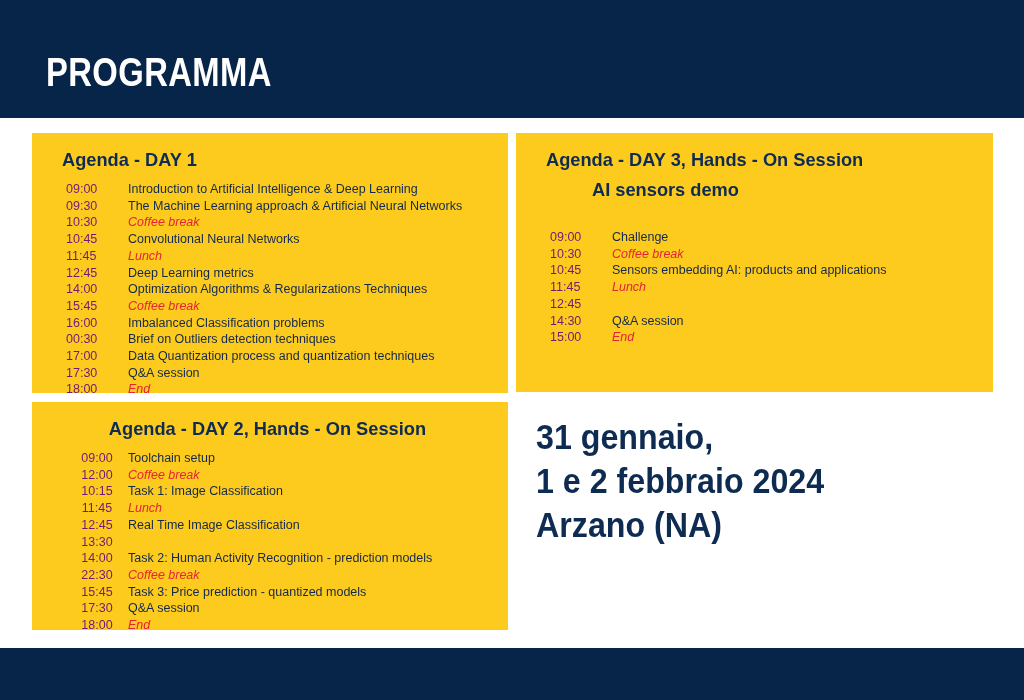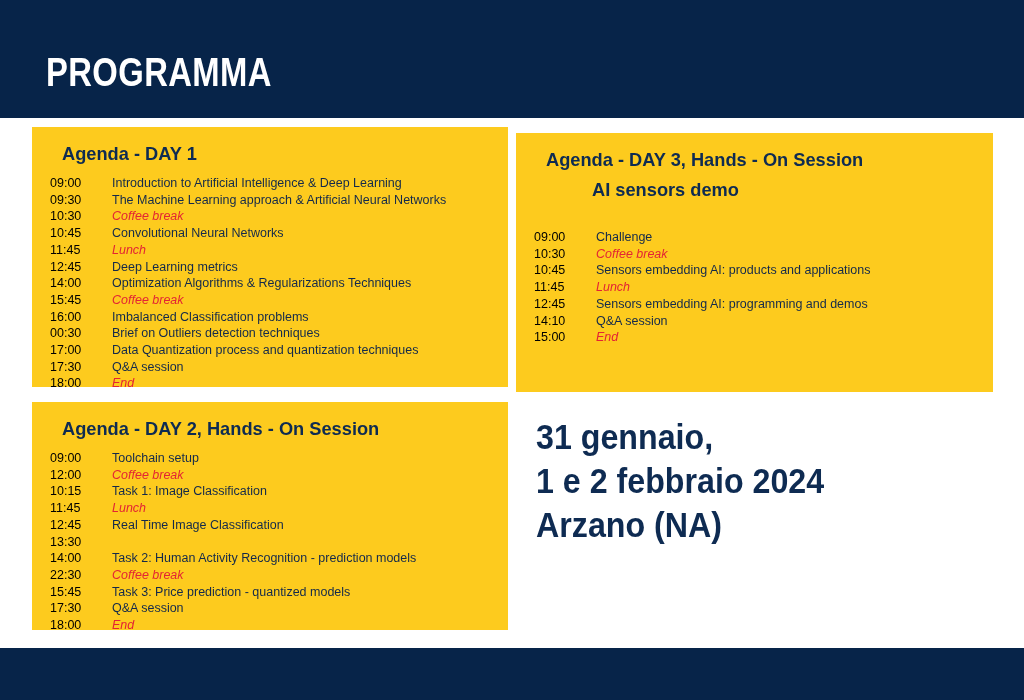--- a/index.html
+++ b/index.html
@@ -45,22 +45,22 @@
     transform-origin: left center;
     white-space: nowrap;
   }
 
   
   .card {
     position: absolute;
     background: #FDCB1E;
     box-sizing: border-box;
   }
-  .card-day1 { left: 32px;  top: 127px; width: 476px; height: 260px; padding: 14px 18px 8px 18px; }
-  .card-day2 { left: 32px;  top: 402px; width: 476px; height: 228px; padding: 14px 18px 8px 18px; }
+  .card-day1 { left: 32px;  top: 133px; width: 476px; height: 260px; padding: 14px 18px 8px 18px; }
+  .card-day2 { left: 32px;  top: 402px; width: 476px; height: 228px; padding: 14px 18px 8px 18px; text-align: center; }
   .card-day3 { left: 516px; top: 133px; width: 477px; height: 259px; padding: 14px 18px 8px 18px; }
 
   .card-title {
     color: #0E2B52;
     font-size: 19px;
     line-height: 26px;
     font-weight: bold;
     margin: 0 0 4px 12px;
     transform: scaleX(0.96);
     transform-origin: left center;
@@ -82,23 +82,23 @@
 
   .row {
     display: flex;
     align-items: baseline;
     line-height: 16.7px;
     white-space: nowrap;
   }
   .row-time {
     width: 62px;
     flex: 0 0 62px;
-    color: #000000;
+    color: #701a75;
     font-size: 12.5px;
-    margin-left: 0;
+    margin-left: 16px;
   }
   .row-text {
     color: #13294B;
     font-size: 12.5px;
   }
   .row-text.accent {
     color: #E32434;
     font-style: italic;
   }
 
@@ -246,24 +246,23 @@
       <li class="row">
         <span class="row-time">10:45</span>
         <span class="row-text">Sensors embedding AI: products and applications</span>
       </li>
       <li class="row">
         <span class="row-time">11:45</span>
         <span class="row-text accent">Lunch</span>
       </li>
       <li class="row">
         <span class="row-time">12:45</span>
-        <span class="row-text">Sensors embedding AI: programming and demos</span>
-      </li>
-      <li class="row">
-        <span class="row-time">14:10</span>
+      </li>
+      <li class="row">
+        <span class="row-time">14:30</span>
         <span class="row-text">Q&amp;A session</span>
       </li>
       <li class="row">
         <span class="row-time">15:00</span>
         <span class="row-text accent">End</span>
       </li>
     </ul>
 </div>
 
 <div class="date-block">

